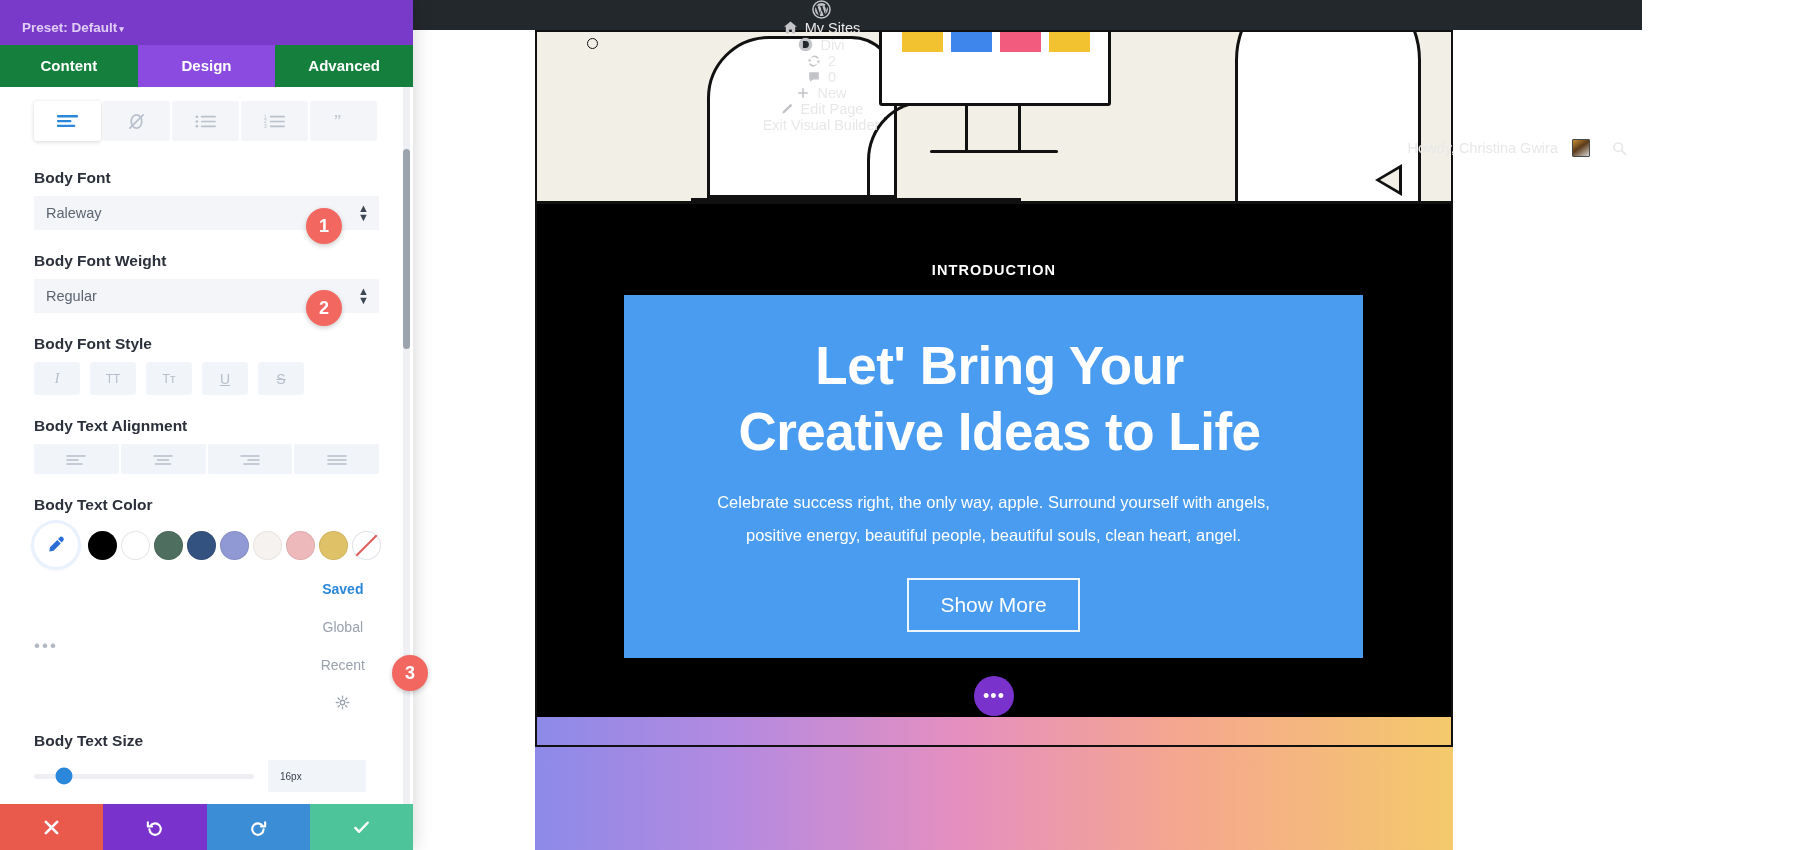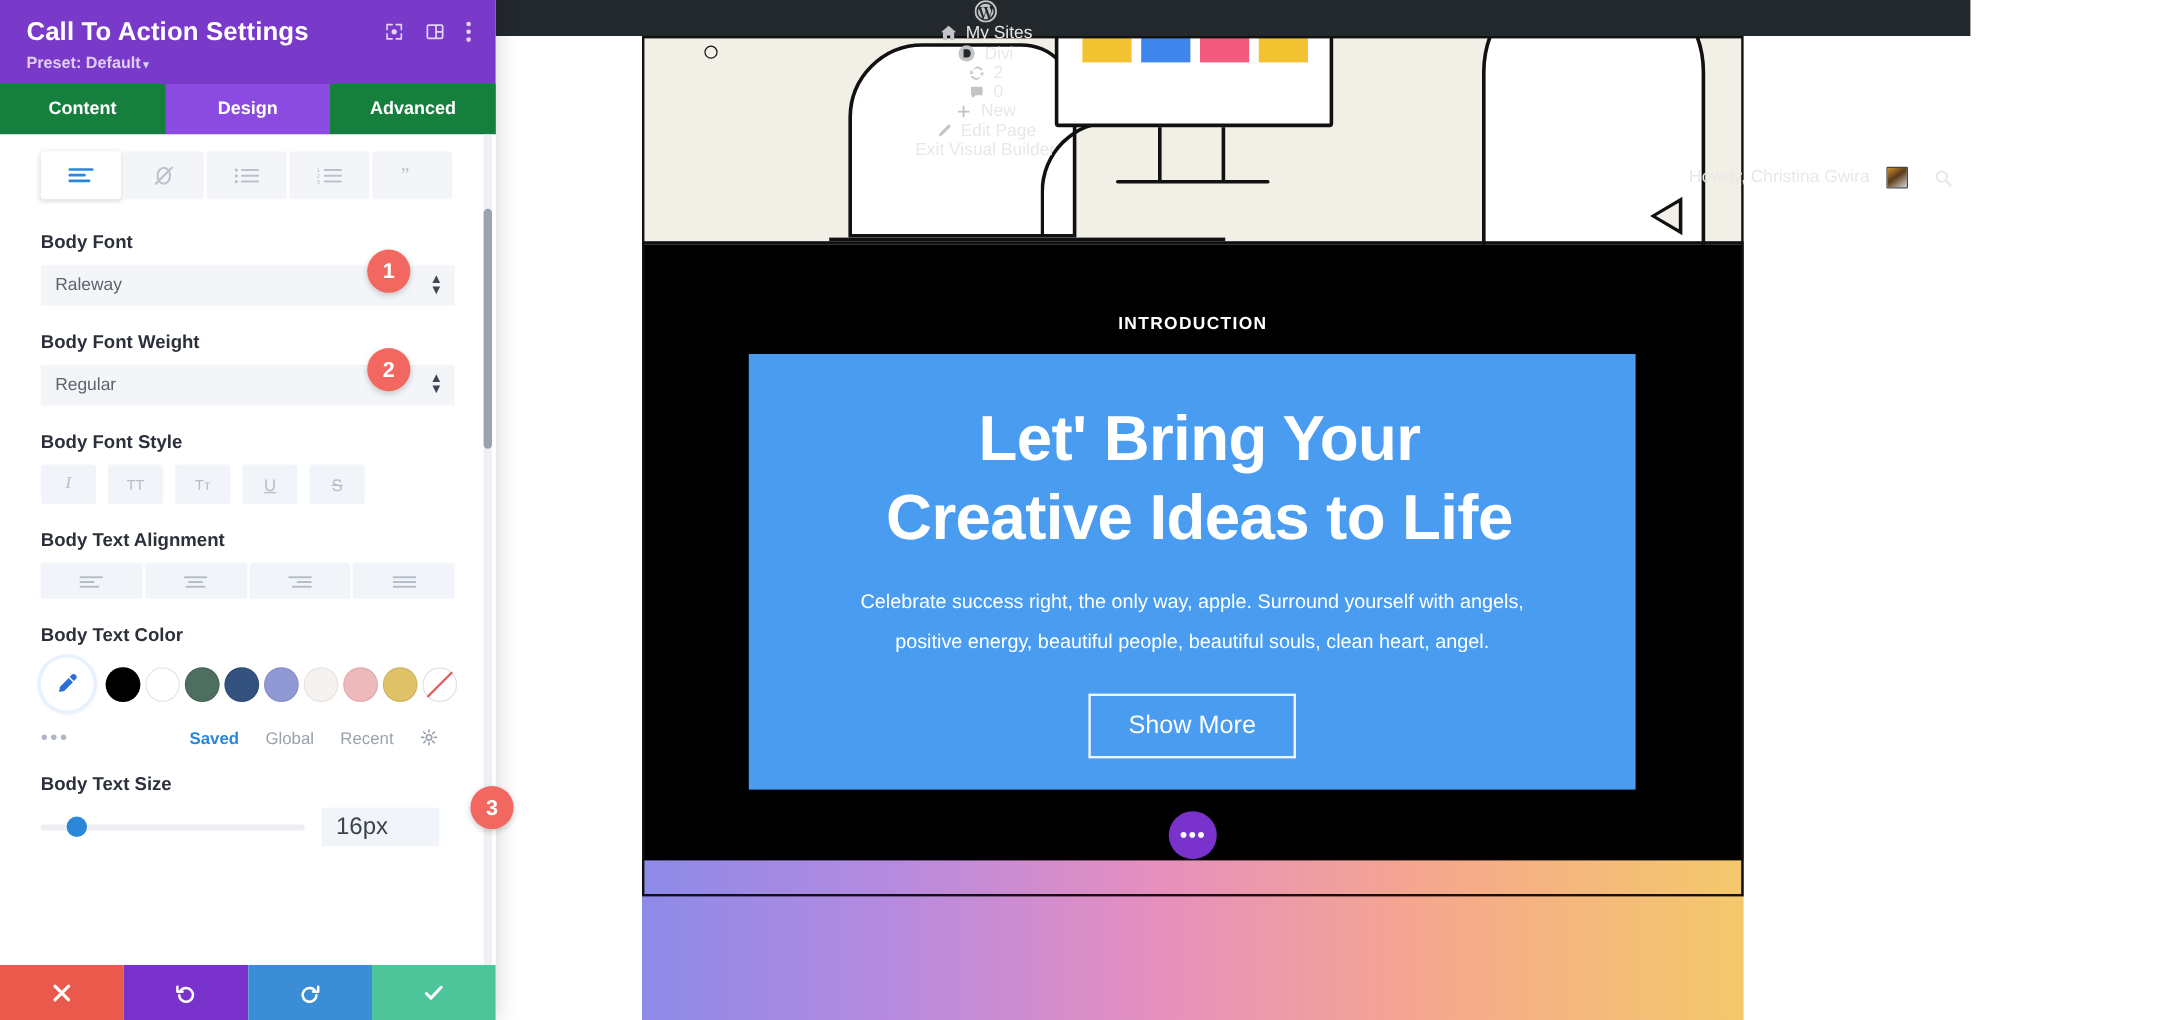--- a/index.html
+++ b/index.html
@@ -125,38 +125,38 @@
     overflow: hidden;
   }
   .swatch-none::after {
     content:""; position: absolute; left: -3px; top: 13px; width: 36px; height: 2px;
     background: #e05c5c; transform: rotate(-45deg);
   }
   .swatch-meta {
     display: flex; align-items: center; margin-top: 14px; font-size: 14px;
   }
   .dots { color: #aeb6c2; letter-spacing: 2px; font-size: 17px; line-height: 1; }
-  .meta-links { margin-left: auto; display: flex; align-items: center; gap: 22px; padding-right: 14px;}
+  .meta-links { margin-left: auto; display: flex; align-items: center; gap: 22px; padding-right: 14px; flex-direction: column;}
   .meta-link { color: #9aa2ad; cursor: pointer; }
   .meta-link.active { color: #2b87da; font-weight: 600; }
   .gear { color: #9aa2ad; cursor: pointer; display:flex; }
 
   .slider-row { display: flex; align-items: center; gap: 14px; margin-top: 10px; }
   .slider-track {
     position: relative; height: 5px; background: #edeff2; border-radius: 3px;
     width: 220px;
   }
   .slider-thumb {
     position: absolute; left: 30px; top: 50%; transform: translate(-50%,-50%);
     width: 17px; height: 17px; border-radius: 50%; background: #2b87da;
     cursor: pointer;
   }
   .slider-value {
     width: 98px; height: 32px; background: #f1f4f8; display: flex;
-    align-items: center; padding-left: 12px; font-size: 20px; color: #3b434f;
+    align-items: center; padding-left: 12px; font-size: 10px; color: #3b434f;
   }
 
   .panel-footer { display: flex; height: 46px; }
   .foot-btn {
     flex: 1; display: flex; align-items: center; justify-content: center;
     color: #fff; font-size: 19px; cursor: pointer;
   }
   .foot-cancel { background: #e9594c; }
   .foot-undo   { background: #7a32cc; }
   .foot-redo   { background: #3b8ed6; }
@@ -400,44 +400,20 @@
 
     <div class="pv-fab">•••</div>
     <div class="pv-gradient"></div>
     <div class="pv-outline"></div>
     <div class="pv-dot"></div>
   </div>
 
   <div id="settings-panel">
 
     <div class="panel-header">
-      <div class="panel-title-row">
-        <div class="panel-title">Call To Action Settings</div>
-        <div class="header-icons">
-          <span class="hdr-ico">
-            <svg width="17" height="17" viewBox="0 0 20 20">
-                <path d="M3 3h5M3 3v5M17 3h-5M17 3v5M3 17h5M3 17v-5M17 17h-5M17 17v-5" stroke="#e4d5f5" stroke-width="1.6" fill="none" stroke-linecap="round"></path>
-                <circle cx="10" cy="10" r="2.6" fill="#e4d5f5"></circle>
-              </svg>
-          </span>
-          <span class="hdr-ico">
-            <svg width="17" height="17" viewBox="0 0 20 20">
-                <rect x="2.5" y="3.5" width="15" height="13" rx="1.5" fill="none" stroke="#e4d5f5" stroke-width="1.7"></rect>
-                <path d="M11 3.5v13M11 10h6.5" stroke="#e4d5f5" stroke-width="1.7"></path>
-              </svg>
-          </span>
-          <span class="hdr-ico">
-            <svg width="5" height="19" viewBox="0 0 5 19">
-                <circle cx="2.5" cy="3" r="1.9" fill="#e4d5f5"></circle>
-                <circle cx="2.5" cy="9.5" r="1.9" fill="#e4d5f5"></circle>
-                <circle cx="2.5" cy="16" r="1.9" fill="#e4d5f5"></circle>
-              </svg>
-          </span>
-        </div>
-      </div>
       <div class="panel-preset">
         <span>Preset: Default</span><span class="caret">▾</span>
       </div>
     </div>
 
     <div class="panel-tabs">
       <div class="panel-tab">Content</div>
       <div class="panel-tab active">Design</div>
       <div class="panel-tab">Advanced</div>
     </div>

